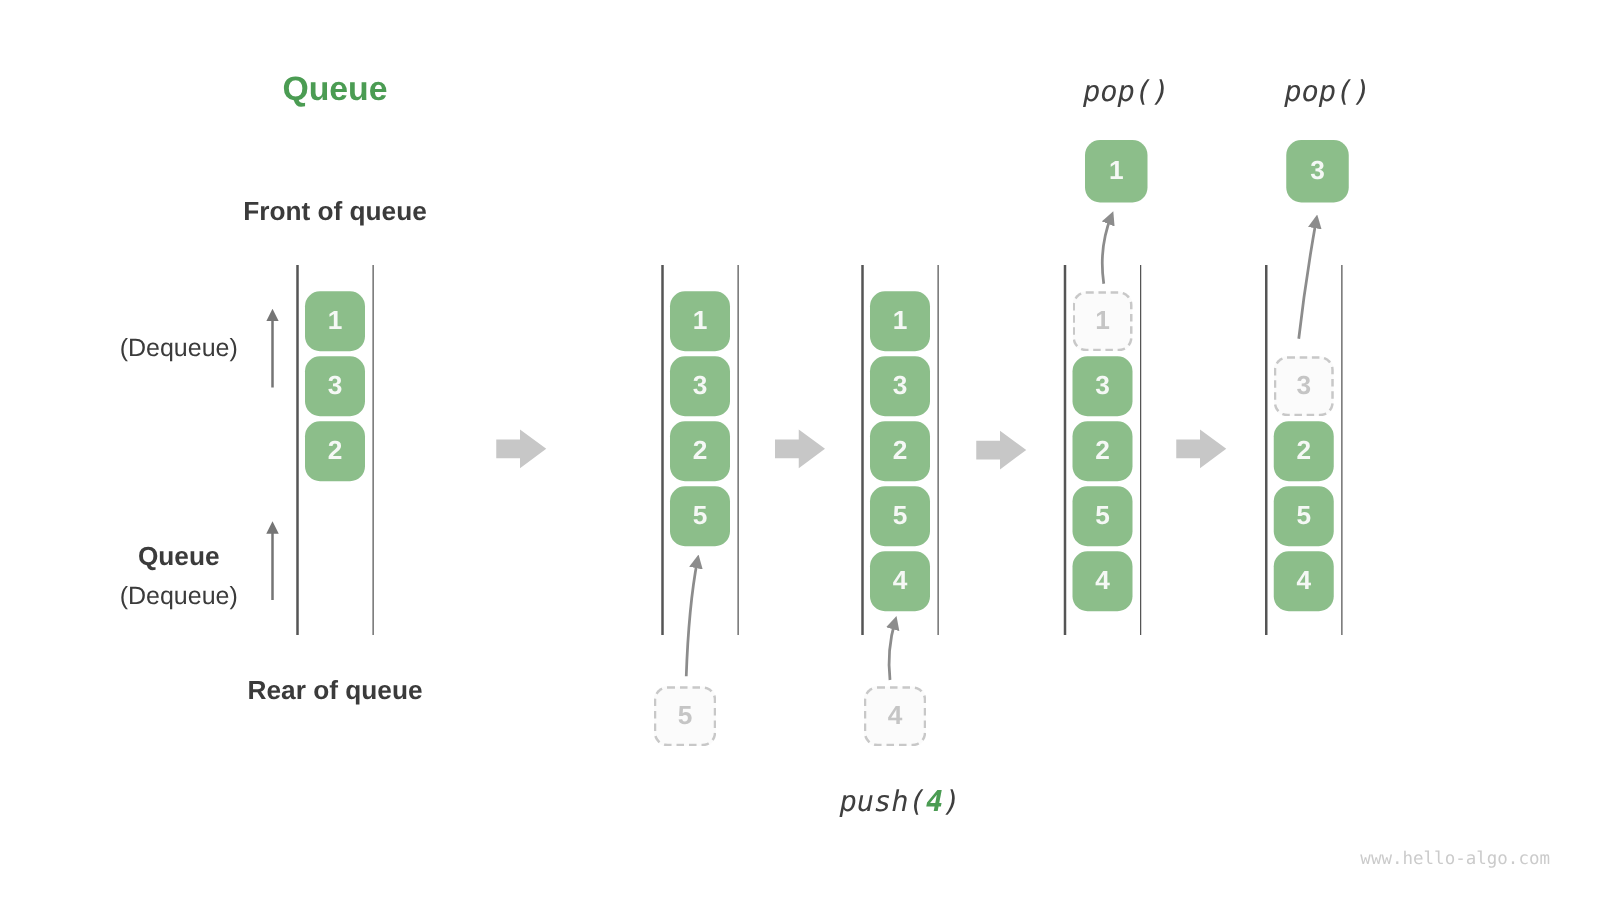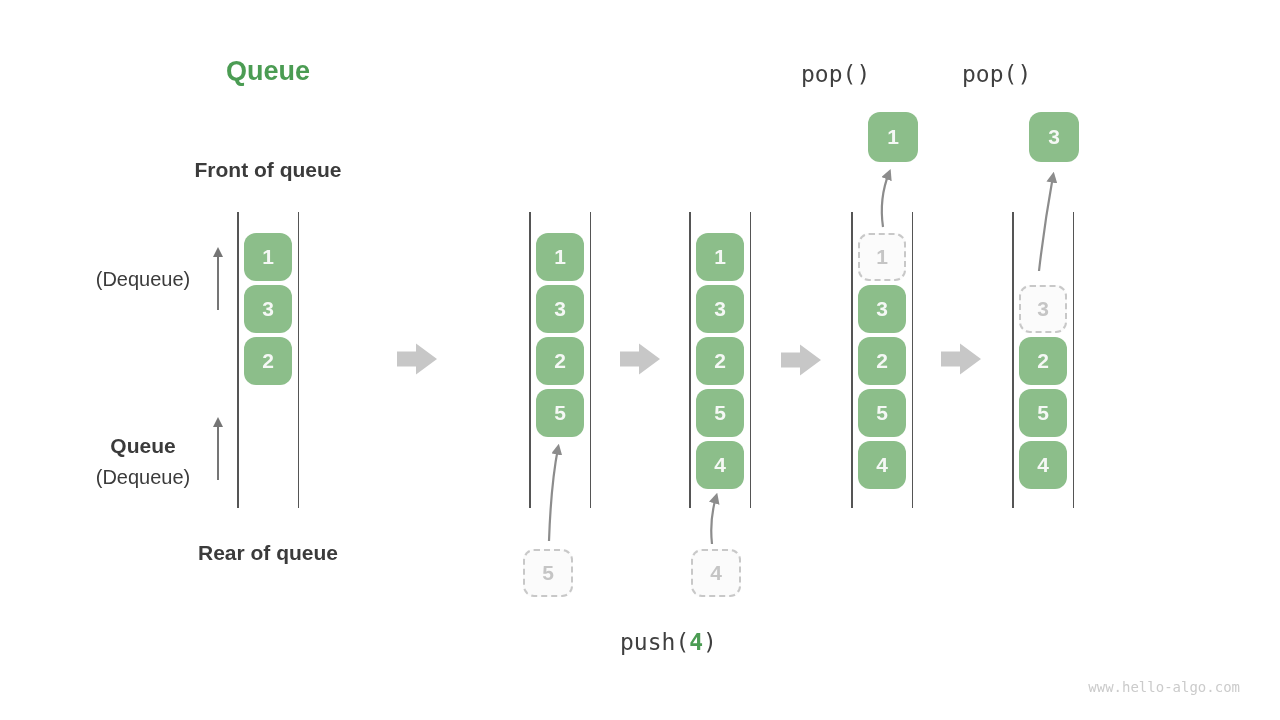--- a/index.html
+++ b/index.html
@@ -32,23 +32,23 @@
 
   .qbox{position:absolute;width:48px;height:48px;border-radius:12px;
         display:flex;align-items:center;justify-content:center;
         font-size:21px;font-weight:600;box-sizing:border-box;}
   .qbox.solid{background:var(--box-green);color:var(--box-text);}
   .qbox.dashed{background:var(--dashed-fill);border:2px dashed var(--dashed-border);
         color:var(--dashed-text);border-radius:11px;}
   .qbox.slot{left:7px;}
   .qbox.free{position:absolute;width:50px;height:50px;}
 
-  .op-label{position:absolute;width:200px;
+  .op-label{position:absolute;width:200px;text-align:center;
         font-family:"DejaVu Sans Mono",monospace;font-size:23px;line-height:26px;
-        color:var(--mono-dark);}
+        color:var(--mono-dark);font-style:italic;}
   .op-arg{color:var(--accent);font-weight:bold;}
 
   .watermark{position:absolute;right:40px;bottom:25px;
         font-family:"DejaVu Sans Mono",monospace;font-size:14px;
         color:var(--watermark-color);}
 
   #overlay{position:absolute;left:0;top:0;width:1280px;height:720px;}
 </style>
 </head>
 <body>

